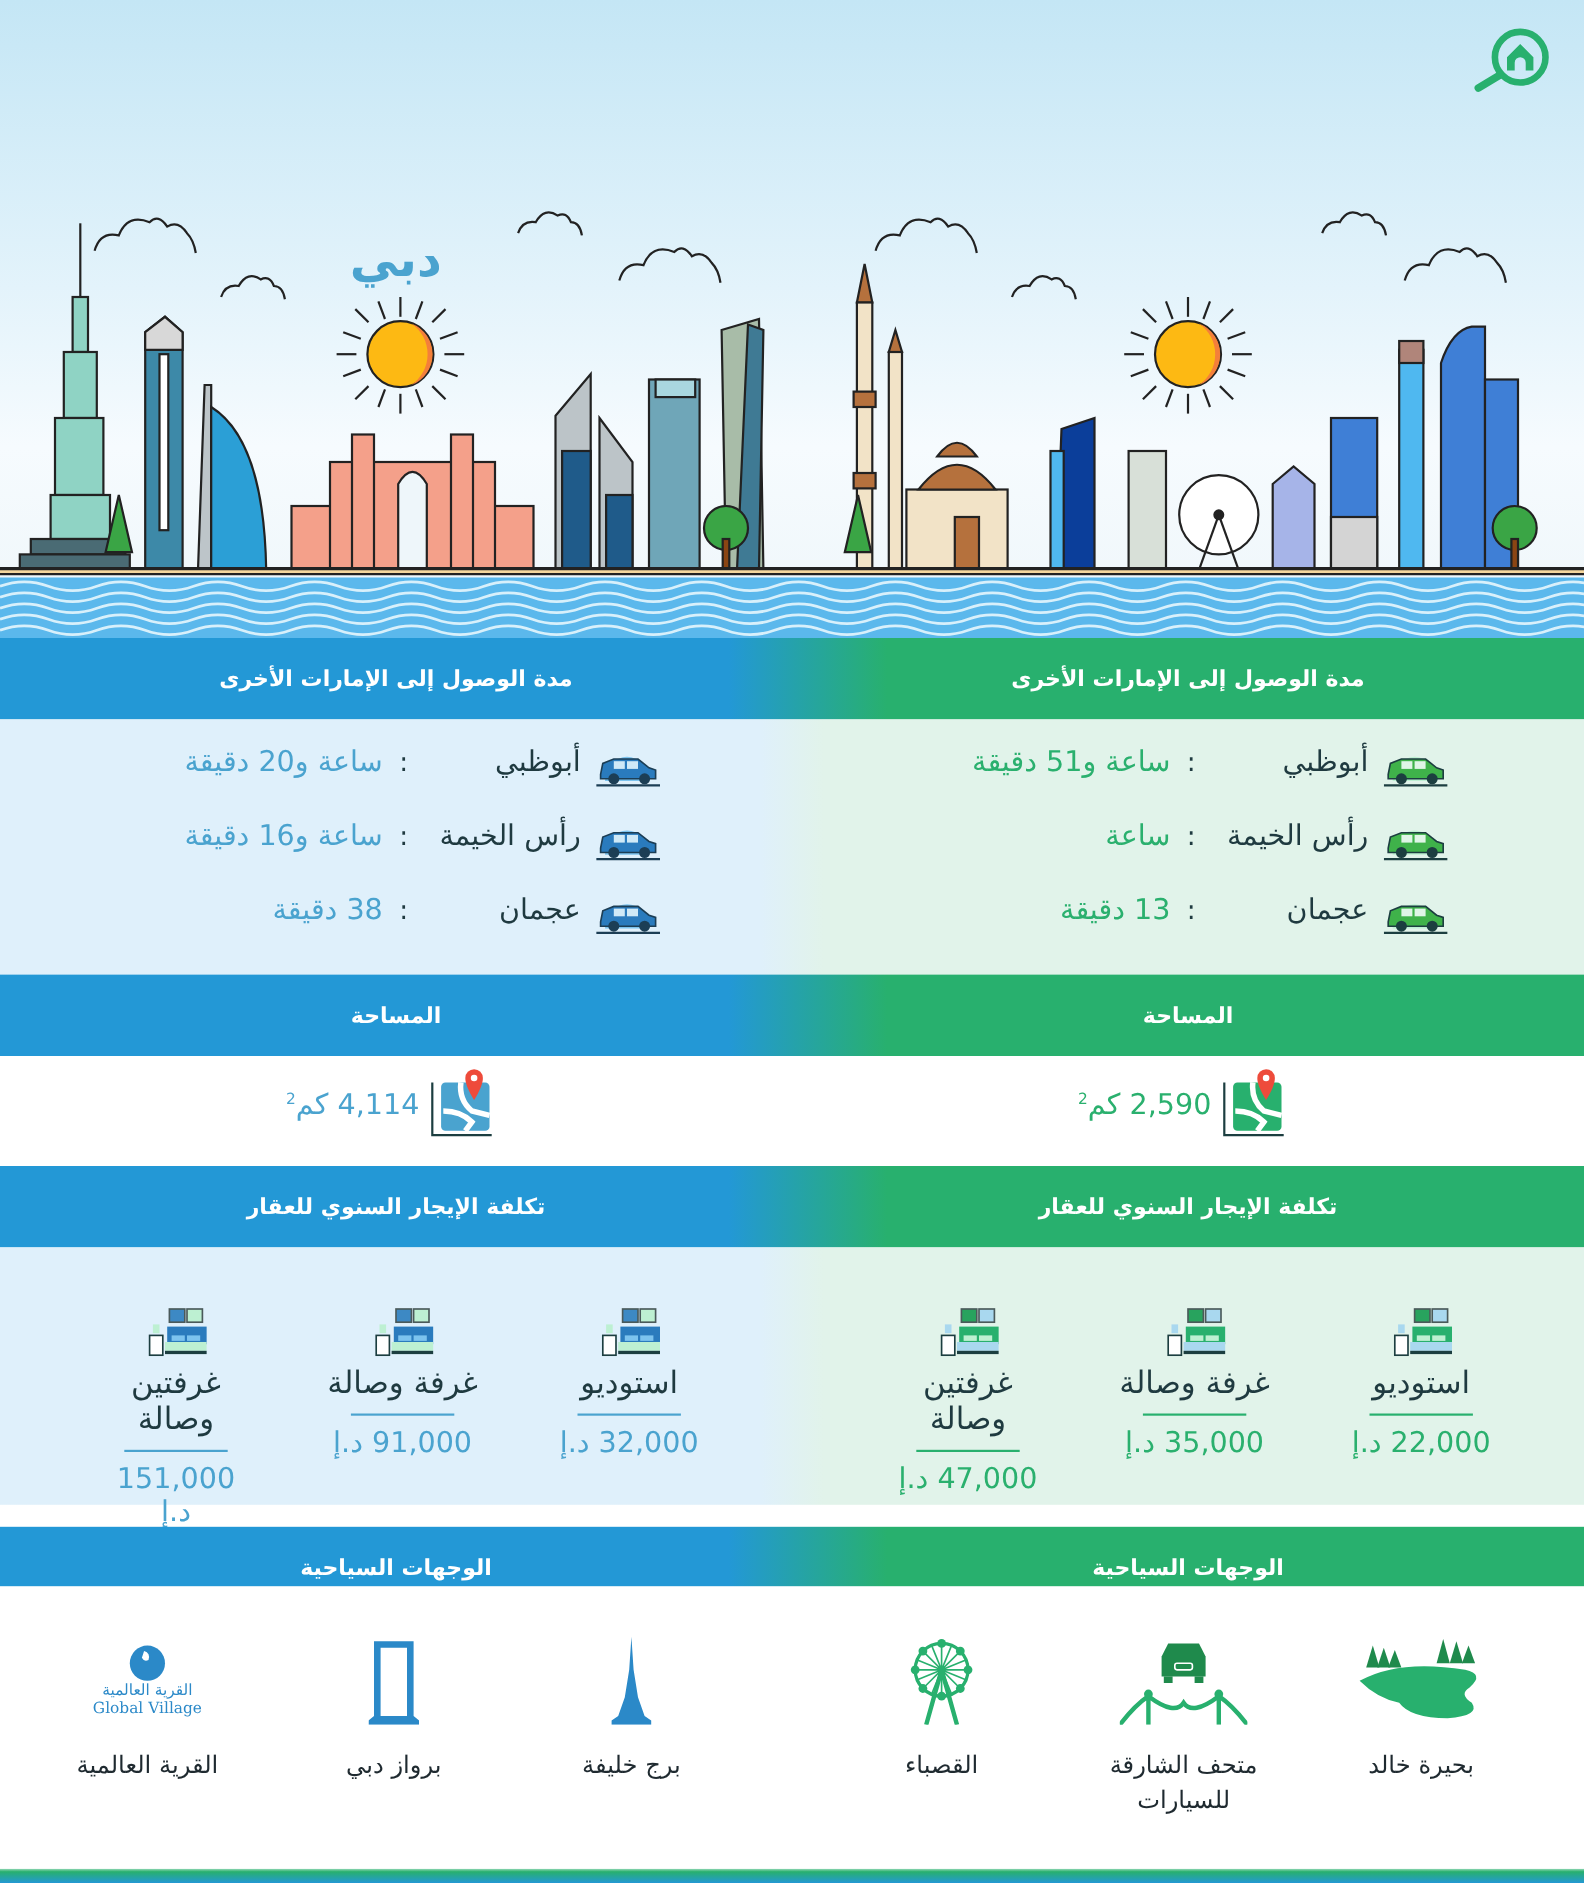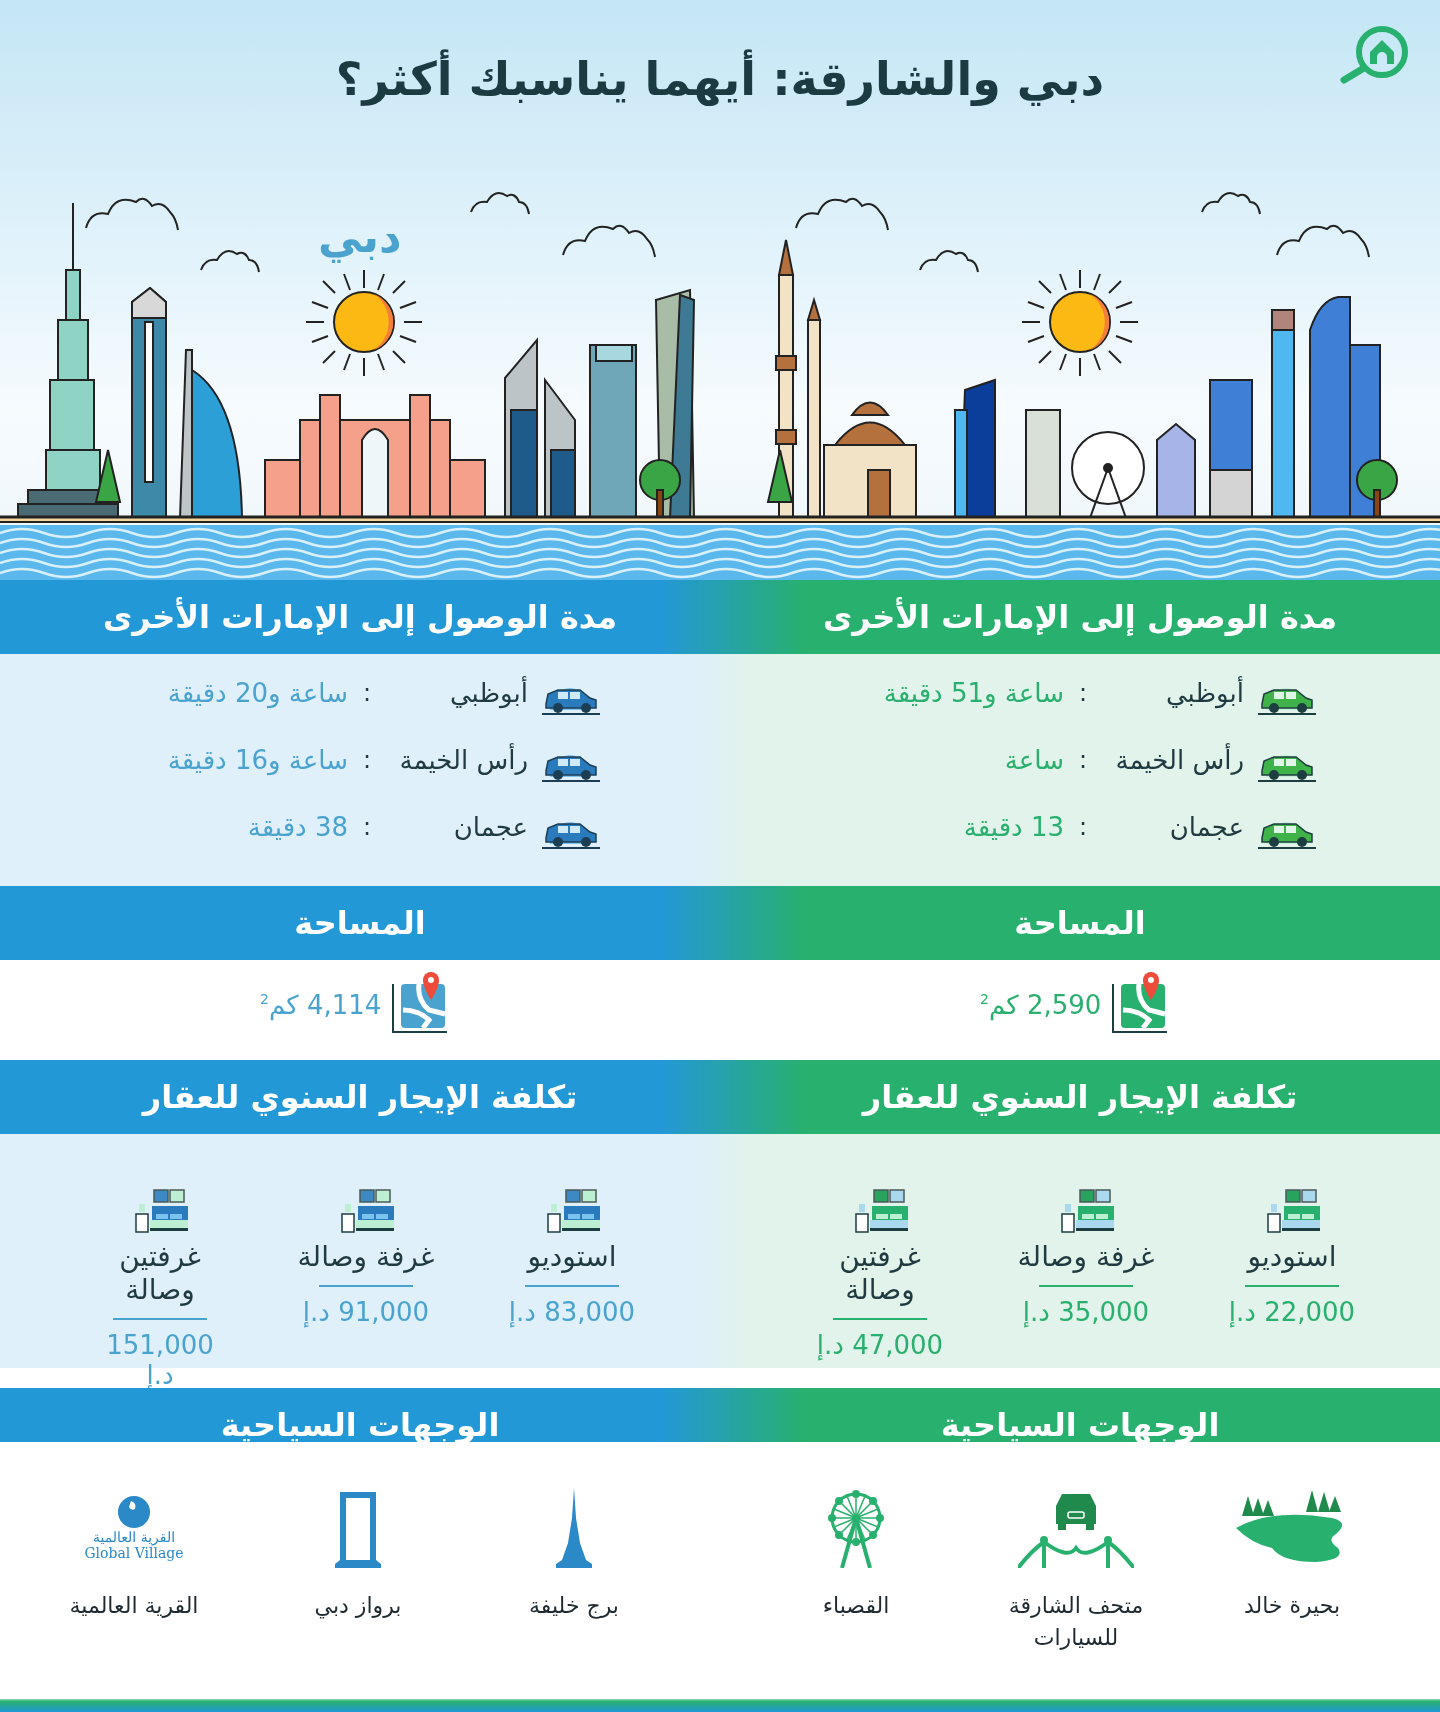--- a/index.html
+++ b/index.html
@@ -16,21 +16,21 @@
   .city-label { position: absolute; font-weight: bold; direction: rtl; margin-top: 31px; }
   .city-label.dubai { left: 318px; top: 180px; font-size: 44px; color: #4aa3cf; }
   .city-label.sharjah { left: 984px; top: 172px; font-size: 50px; color: #2ab06e; }
   .skyline { position: absolute; left: 0; top: 170px; width: 1440px; height: 360px; }
   .water { position: absolute; left: 0; top: 525px; width: 1440px; height: 55px; background: #5bb8ec; overflow: hidden; }
 
   
   .sec-head { position: absolute; left: 0; width: 1440px; height: 74px;
     background: linear-gradient(90deg, #2398d6 0%, #2398d6 46%, #28b06e 56%, #28b06e 100%); }
   .sec-head .h { position: absolute; top: 0; height: 74px; line-height: 74px; width: 720px;
-    text-align: center; color: #fff; font-weight: bold; font-size: 32px; direction: rtl; }
+    text-align: center; color: #fff; font-weight: bold; font-size: 20px; direction: rtl; }
   .sec-head .h.left { left: 0; }
   .sec-head .h.right { left: 720px; }
 
   .band { position: absolute; left: 0; width: 1440px;
     background: linear-gradient(90deg, #dff0fb 0%, #dff0fb 48%, #e1f3ea 52%, #e1f3ea 100%); }
   .band.white { background: #fff; }
 
   
   .travel-row { position: absolute; height: 50px; direction: rtl; display: flex; align-items: center; }
   .travel-row .car { width: 58px; height: 50px; }
@@ -60,21 +60,20 @@
 
   .footer-bar { position: absolute; left: 0; top: 1699px; width: 1440px; height: 13px;
     background: linear-gradient(180deg, #8fd6b4 0%, #28b06e 20%, #2398d6 100%); }
 </style>
 </head>
 <body>
 
 <div class="page">
 
   <div class="hero">
-    <div class="main-title">دبي والشارقة: أيهما يناسبك أكثر؟</div>
 
     <svg class="logo" viewBox="0 0 76 62">
       <circle cx="46" cy="30" r="23" fill="none" stroke="#28b06e" stroke-width="6"></circle>
       <line x1="28" y1="46" x2="8" y2="58" stroke="#28b06e" stroke-width="7" stroke-linecap="round"></line>
       <path d="M34 30 L46 18 L58 30 L58 42 L51 42 L51 35 A5 5 0 0 0 41 35 L41 42 L34 42 Z" fill="#28b06e"></path>
     </svg>
 
     <div class="city-label dubai">دبي</div>
 
     <svg class="skyline" viewBox="0 170 1440 360">
@@ -361,21 +360,21 @@
           <rect x="20" y="18" width="36" height="16" fill="#2a7bbd"></rect>
           <rect x="24" y="26" width="12" height="5" fill="#7cc3ee"></rect>
           <rect x="38" y="26" width="12" height="5" fill="#7cc3ee"></rect>
           <rect x="18" y="32" width="38" height="8" fill="#bdf0d2"></rect>
           <rect x="18" y="40" width="38" height="3" fill="#1c3e40"></rect>
           <rect x="4" y="26" width="12" height="18" fill="#fff" stroke="#1c3e40" stroke-width="1.5"></rect>
           <rect x="7" y="16" width="6" height="8" fill="#bdf0d2"></rect>
         </svg>
       <div class="type">استوديو</div>
       <div class="line" style="background:#4aa3cf"></div>
-      <div class="price blue-t">83,000 د.إ</div>
+      <div class="price blue-t">32,000 د.إ</div>
     </div>
     <div class="rent" style="left:296px; top:54px;">
       <svg class="bed" viewBox="0 0 56 46">
           <rect x="22" y="2" width="14" height="12" fill="#3d89c4" stroke="#4a5a5a" stroke-width="1.5"></rect>
           <rect x="38" y="2" width="14" height="12" fill="#bdf0d2" stroke="#4a5a5a" stroke-width="1.5"></rect>
           <rect x="20" y="18" width="36" height="16" fill="#2a7bbd"></rect>
           <rect x="24" y="26" width="12" height="5" fill="#7cc3ee"></rect>
           <rect x="38" y="26" width="12" height="5" fill="#7cc3ee"></rect>
           <rect x="18" y="32" width="38" height="8" fill="#bdf0d2"></rect>
           <rect x="18" y="40" width="38" height="3" fill="#1c3e40"></rect>

